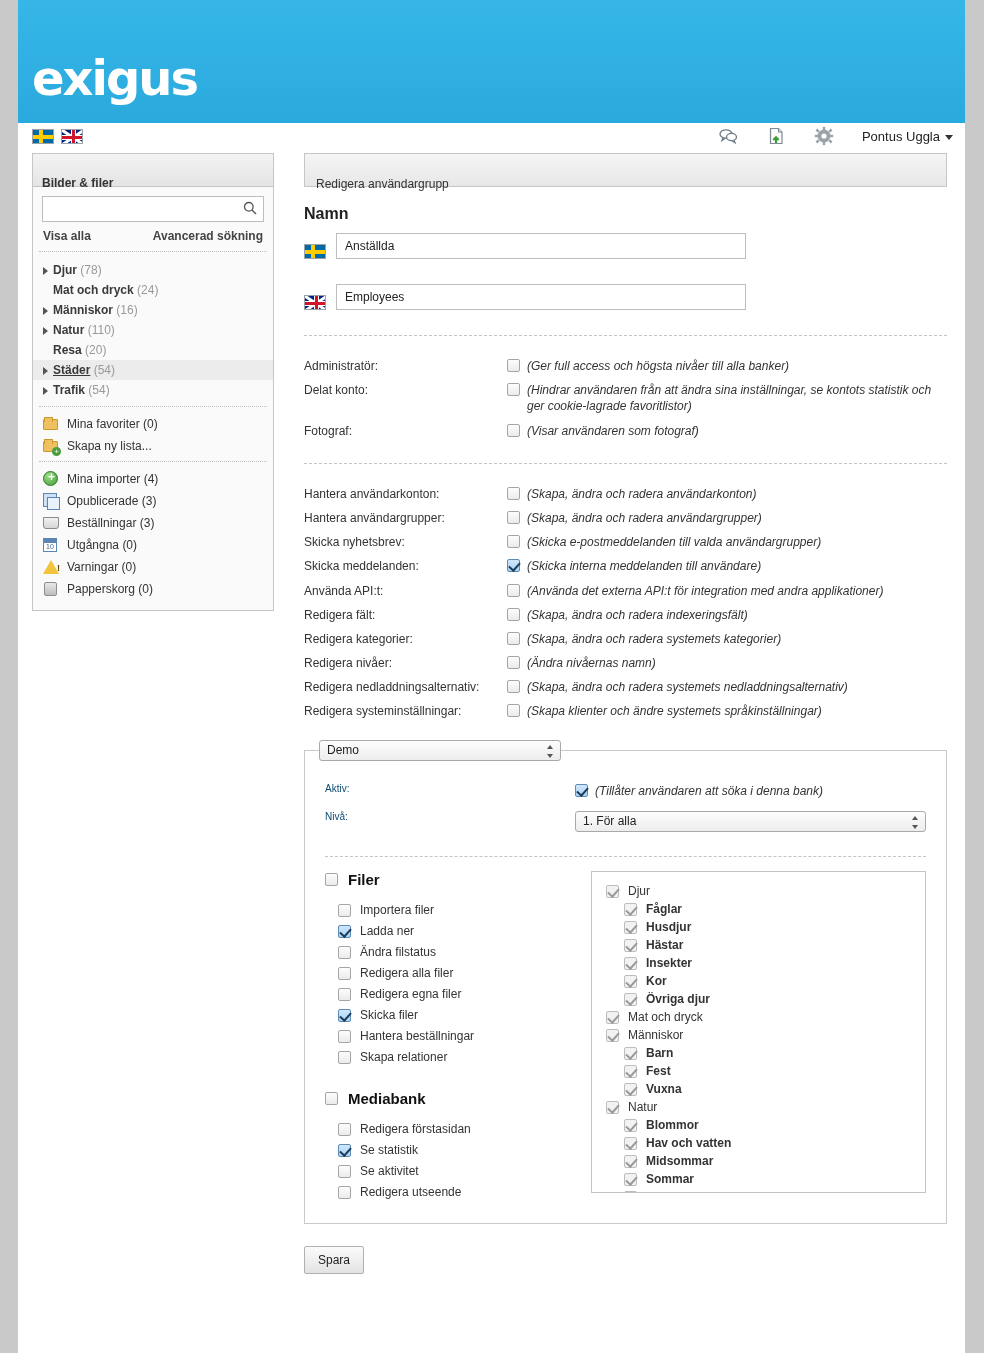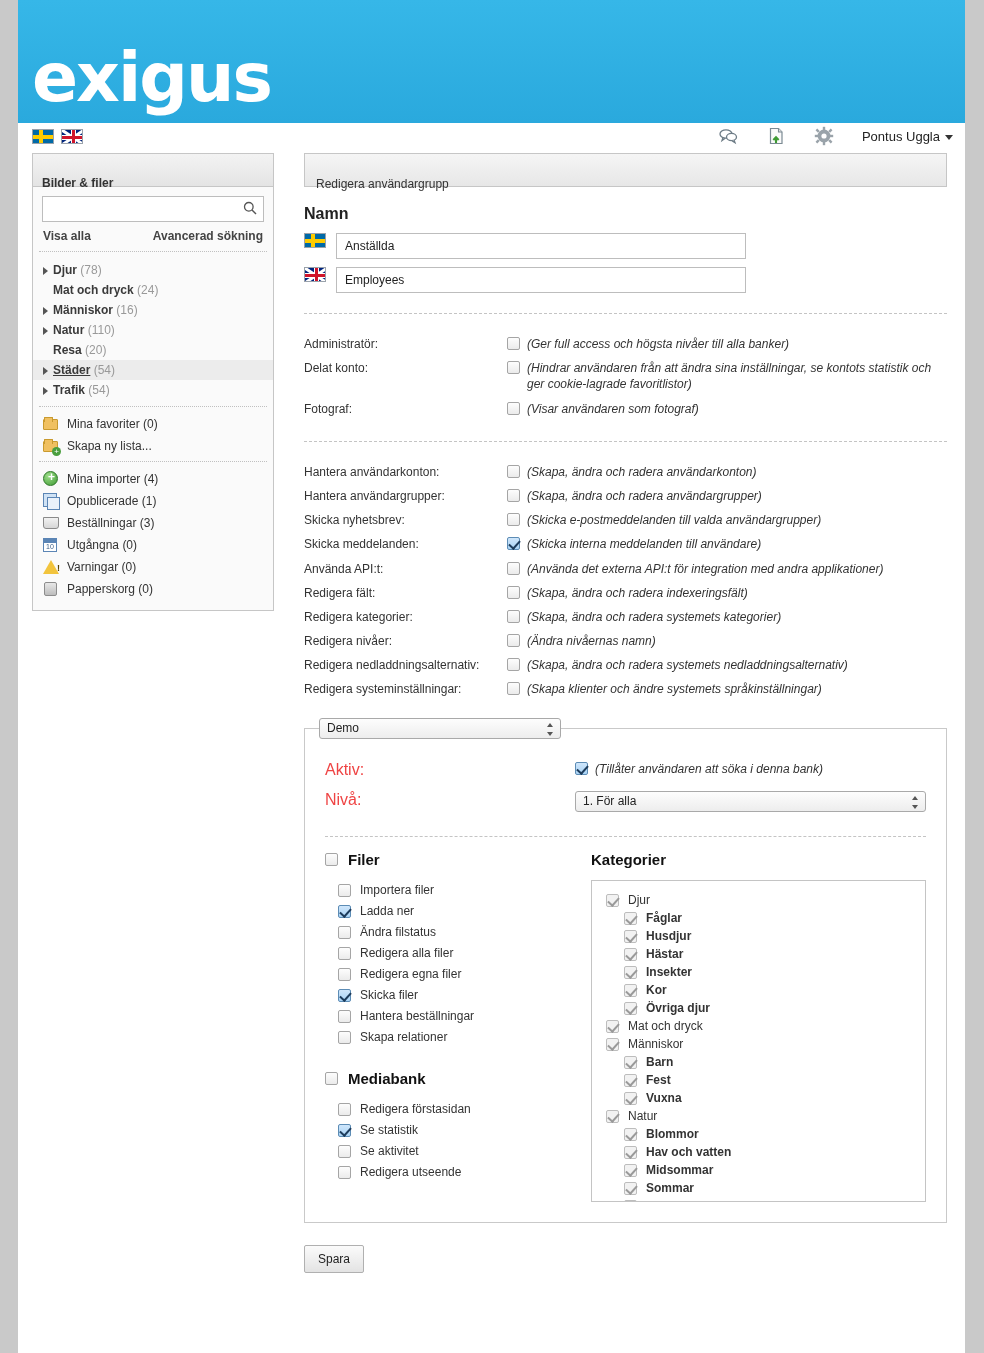--- a/index.html
+++ b/index.html
@@ -20,21 +20,21 @@
     overflow: hidden;
   }
   
   .brandbar {
     height: 123px;
     background: linear-gradient(180deg,#36b7e8 0%,#2aa9dd 100%);
     position: relative;
   }
   .brand-logo {
     position:absolute; left: 14px; top: 48px;
-    font-size: 68px; line-height: 60px;
+    font-size: 48px; line-height: 60px;
     font-weight: bold; color: #ffffff;
     letter-spacing: -2px;
     font-family: "DejaVu Sans", sans-serif;
   }
   
   .utilrow { height: 30px; position: relative; }
   .flags { position: absolute; left: 14px; top: 6px; display:flex; gap:7px; }
   .flag { width: 22px; height: 15px; border: 1px solid #9aa2ab; display:block; position:relative; overflow:hidden; }
   .flag-se { background:#006aa7; }
   .flag-se:before { content:""; position:absolute; left:6px; top:0; width:4px; height:100%; background:#fecc00; }
@@ -109,21 +109,21 @@
   .main {
     position:absolute; left: 286px; top:0; width: 661px; padding-right: 18px;
   }
   .main-head {
     height:28px; line-height:28px; padding:16px 11px;
     background: linear-gradient(180deg,#f5f5f5,#e7e7e7);
     border:1px solid #c6c6c6; font-size:12px; color:#333;
   }
   h2.section-title { font-size:16px; margin: 18px 0 10px 0; color:#222; font-weight:bold; }
 
-  .name-row { display:flex; align-items:flex-start; gap:10px; margin-bottom:8px; }
+  .name-row { display:flex; align-items:flex-end; gap:10px; margin-bottom:25px; }
   .name-row input {
     width: 410px; height:26px; border:1px solid #bdbdbd; padding: 0 8px;
     font-size:12px; font-family:"Liberation Sans",sans-serif; color:#222; outline:none;
   }
   .hrule { border-top:1px dashed #c4c4c4; margin: 20px 0 18px 0; }
 
   .perm-row { display:flex; align-items:flex-start; padding: 4px 0; }
   .perm-label { width: 203px; flex:none; font-size:12px; color:#333; padding-top:1px; }
   .perm-ctrl { display:flex; align-items:flex-start; gap:7px; }
   .perm-note { font-style:italic; font-size:12px; color:#333; max-width:440px; line-height:1.35; }
@@ -157,21 +157,21 @@
     position:absolute; right:6px; top:4px; width:7px; height:13px;
   }
   .spin:before, .spin:after {
     content:""; position:absolute; left:0; width:0;height:0;
     border-left:3.5px solid transparent; border-right:3.5px solid transparent;
   }
   .spin:before { top:0; border-bottom:4px solid #555; }
   .spin:after  { bottom:0; border-top:4px solid #555; }
 
   .bank-row { display:flex; align-items:flex-start; padding: 6px 0; }
-  .bank-label { width:250px; flex:none; font-size:16px; color:#ef4444; }
+  .bank-label { width:250px; flex:none; font-size:10px; color:#0c4a6e; }
   .level-select {
     position:relative; width: 367px; height:21px;
     background: linear-gradient(180deg,#fdfdfd,#ededed);
     border:1px solid #a9a9a9; border-radius:3px;
     font-size:12px; line-height:19px; padding:0 22px 0 7px; color:#222;
   }
   .panel-rule { border-top:1px dashed #c4c4c4; margin: 18px 0 14px 0; }
 
   .two-col { display:flex; gap: 26px; }
   .col-left { width: 240px; flex:none; }
@@ -330,21 +330,21 @@
           <div class="list-row">
             <span class="ico16">
                 <span class="circ-green" style="position:absolute;left:0;top:0;"></span>
               </span>
             <span>Mina importer (4)</span>
           </div>
           <div class="list-row">
             <span class="ico16">
                 <span class="stack" style="position:absolute;left:0;top:0;"></span>
               </span>
-            <span>Opublicerade (1)</span>
+            <span>Opublicerade (3)</span>
           </div>
           <div class="list-row">
             <span class="ico16">
                 <span class="cart" style="position:absolute;left:0;top:2px;"></span>
               </span>
             <span>Beställningar (3)</span>
           </div>
           <div class="list-row">
             <span class="ico16">
                 <span class="cal" style="position:absolute;left:0;top:1px;"></span>
@@ -574,21 +574,20 @@
                   <span>Se aktivitet</span>
                 </div>
               <div class="opt-row">
                   <span class="cb"></span>
                   <span>Redigera utseende</span>
                 </div>
             </div>
           </div>
 
           <div class="col-right">
-            <h3 class="grp">Kategorier</h3>
             <div class="cat-box">
               <div class="tree-row root">
                   <span class="cb dis checked"></span>
                   <span>Djur</span>
                 </div>
               <div class="tree-row child">
                   <span class="cb dis checked"></span>
                   <span>Fåglar</span>
                 </div>
               <div class="tree-row child">

